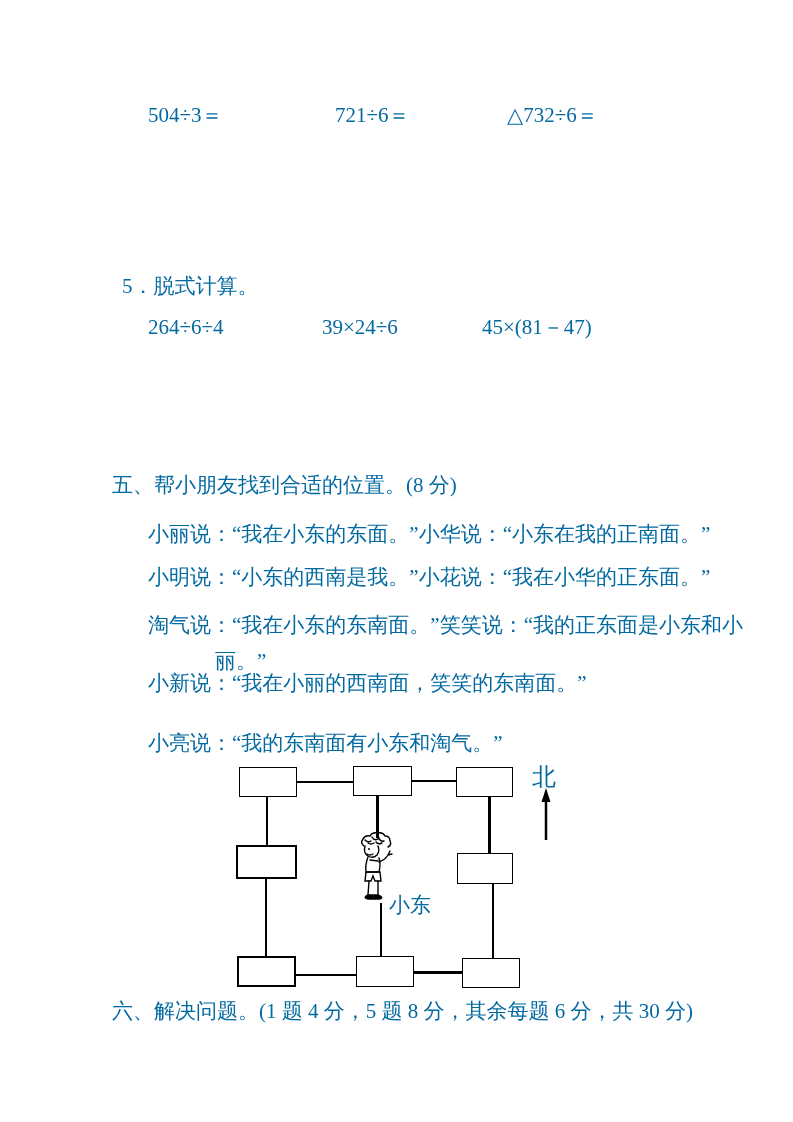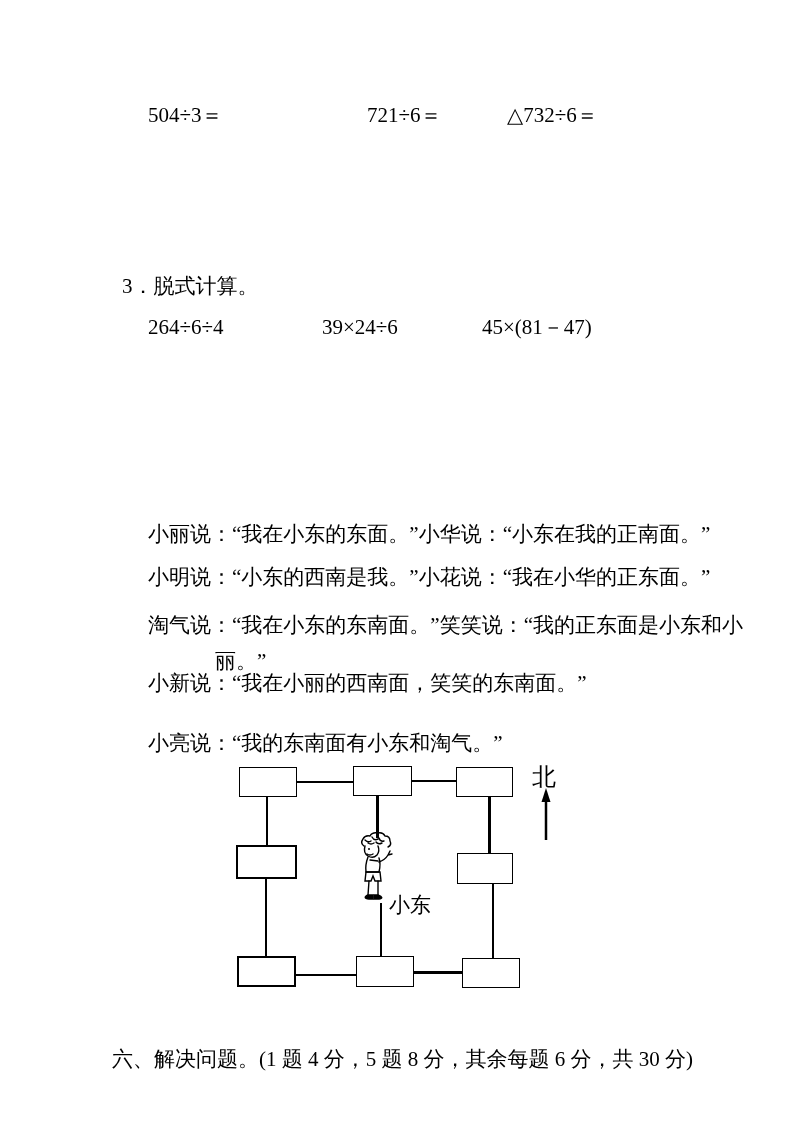--- a/index.html
+++ b/index.html
@@ -2,47 +2,48 @@
 <html><head>
 <meta charset="utf-8">
 <style>
   html,body{margin:0;padding:0;background:#e8e8e8;}
   .page{
     position:relative;
     width:793px;height:1122px;
     margin:0 auto;
     background:#ffffff;
     font-family:"Liberation Serif","DejaVu Serif",serif;
-    color:#000000;
+    color:#0369a1;
     font-size:21px;
     overflow:hidden;
   }
   .t{position:absolute;white-space:nowrap;line-height:1.25;}
   .box{position:absolute;border:1.5px solid #000;background:#fff;box-sizing:border-box;}
   .box.thick{border-width:2.5px;}
   .box.semi{border-width:2px;}
   .hline,.vline{position:absolute;background:#000;}
   .diagram-label{position:absolute;white-space:nowrap;}
   .north-label{font-size:24px;}
   svg{position:absolute;overflow:visible;}
 </style>
 </head>
 <body>
 
 <div class="page">
 
   <span class="t" style="left:148px;top:102px;">504÷3＝</span>
-  <span class="t" style="left:335px;top:102px;margin-left:32px;">721÷6＝</span>
+  <span class="t" style="left:335px;top:102px;">721÷6＝</span>
   <span class="t" style="left:507px;top:102px;">△732÷6＝</span>
 
-  <span class="t" style="left:122px;top:273px;">3．脱式计算。</span>
+  <span class="t" style="left:122px;top:273px;">5．脱式计算。</span>
   <span class="t" style="left:148px;top:314px;">264÷6÷4</span>
   <span class="t" style="left:322px;top:314px;">39×24÷6</span>
   <span class="t" style="left:482px;top:314px;">45×(81－47)</span>
 
+  <span class="t" style="left:112px;top:472px;">五、帮小朋友找到合适的位置。(8 分)</span>
   <span class="t" style="left:148px;top:521px;">小丽说：“我在小东的东面。”小华说：“小东在我的正南面。”</span>
   <span class="t" style="left:148px;top:564px;">小明说：“小东的西南是我。”小花说：“我在小华的正东面。”</span>
   <span class="t" style="left:148px;top:612px;">淘气说：“我在小东的东南面。”笑笑说：“我的正东面是小东和小</span>
   <span class="t" style="left:215px;top:648px;">丽。”</span>
   <span class="t" style="left:148px;top:670px;">小新说：“我在小丽的西南面，笑笑的东南面。”</span>
   <span class="t" style="left:148px;top:730px;text-align:right;">小亮说：“我的东南面有小东和淘气。”</span>
 
   <div>
 
     <div class="box" style="left:239px;top:767px;width:58px;height:30px;"></div>
@@ -90,15 +91,15 @@
     </svg>
     <span class="diagram-label" style="left:389px;top:883px;margin-top:8px;">小东</span>
 
     <span class="diagram-label north-label" style="left:532px;top:761px;">北</span>
     <svg style="left:535px;top:788px;" width="22" height="54" viewBox="0 0 22 54">
       <line x1="11" y1="52" x2="11" y2="10" stroke="#000" stroke-width="2.5"></line>
       <polygon points="11,0 6.5,14 15.5,14" fill="#000"></polygon>
     </svg>
   </div>
 
-  <span class="t" style="left:112px;top:998px;margin-top:48px;">六、解决问题。(1 题 4 分，5 题 8 分，其余每题 6 分，共 30 分)</span>
+  <span class="t" style="left:112px;top:998px;">六、解决问题。(1 题 4 分，5 题 8 分，其余每题 6 分，共 30 分)</span>
 
 </div>
 
 </body></html>

